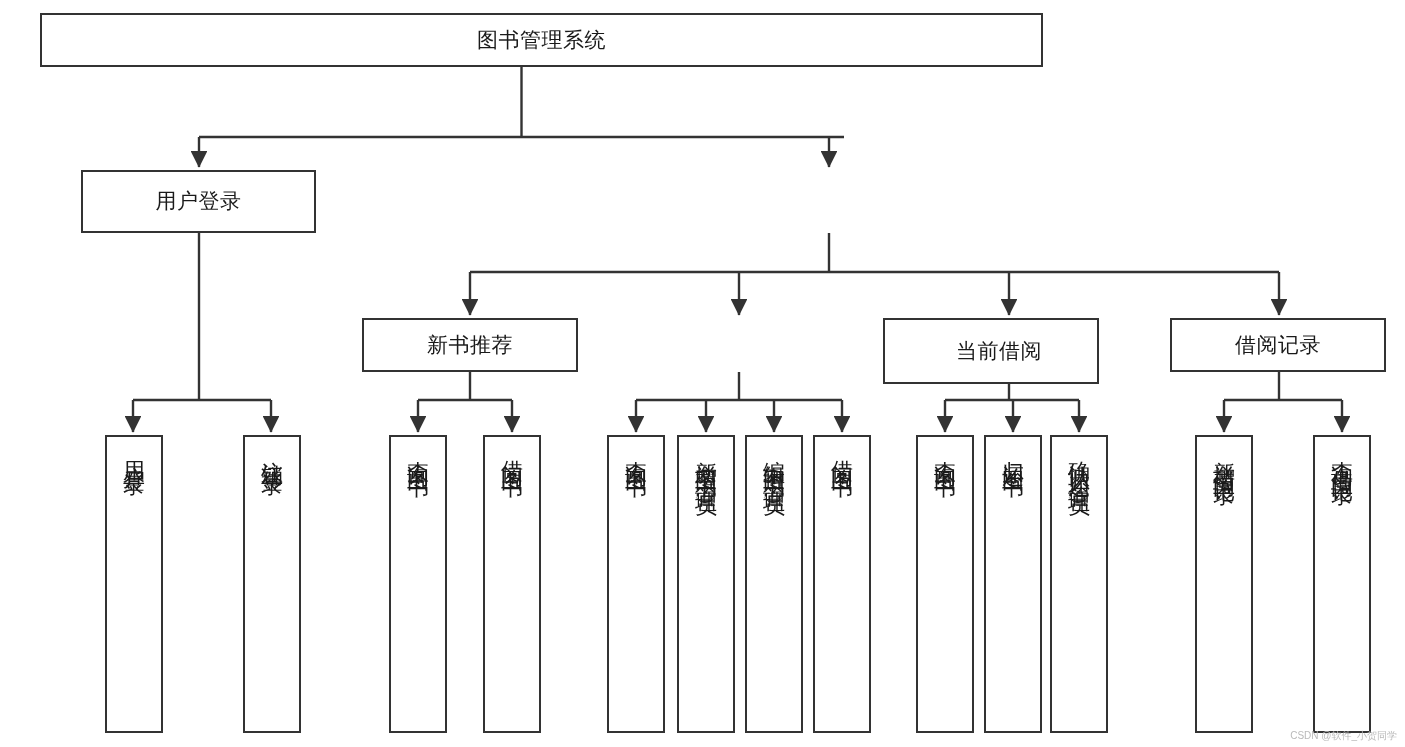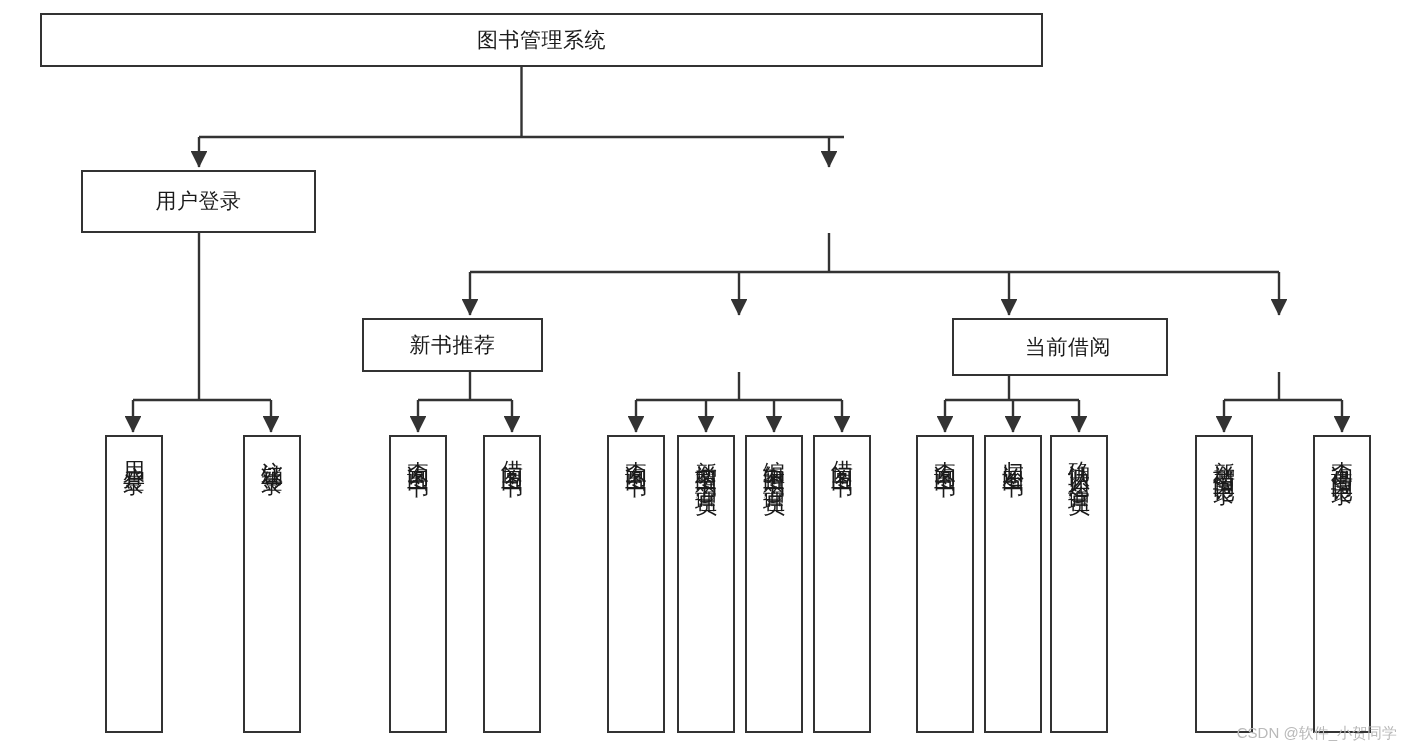--- a/index.html
+++ b/index.html
@@ -59,21 +59,21 @@
     text-orientation: upright;
     font-size: 22px;
     line-height: 1.0;
     letter-spacing: 5px;
     white-space: nowrap;
   }
   #watermark {
     position: absolute;
     right: 8px;
     bottom: 4px;
-    font-size: 15px;
+    font-size: 10px;
     color: #b9b9b9;
     white-space: nowrap;
     user-select: none;
   }
 </style>
 </head>
 <body>
 
 <div id="canvas">
 
@@ -129,25 +129,28 @@
   </svg>
 
   <div class="node h-node root" style="left:24px; top:13px; width:1003px; height:54px;margin-left:16px;">
     <span class="lbl">图书管理系统</span>
   </div>
 
   <div class="node h-node" style="left:81px; top:170px; width:235px; height:63px;">
     <span class="lbl">用户登录</span>
   </div>
 
-  <div class="node h-node" style="left:362px; top:318px; width:181px; height:54px;">
+  <div class="node h-node" style="left:362px; top:318px; width:216px; height:54px;">
     <span class="lbl">新书推荐</span>
   </div>
-  <div class="node h-node" style="left:952px; top:318px; width:216px; height:58px;padding-left:16px;">
+  <div class="node h-node" style="left:883px; top:318px; width:216px; height:66px;padding-left:16px;">
     <span class="lbl">当前借阅</span>
+  </div>
+  <div class="node h-node" style="left:1170px; top:318px; width:216px; height:54px;">
+    <span class="lbl">借阅记录</span>
   </div>
 
   <div class="node v-node" style="left:105px; top:435px; width:58px; height:298px;">
     <span class="lbl">用户登录</span>
   </div>
   <div class="node v-node" style="left:243px; top:435px; width:58px; height:298px;">
     <span class="lbl">注销登录</span>
   </div>
 
   <div class="node v-node" style="left:389px; top:435px; width:58px; height:298px;">

